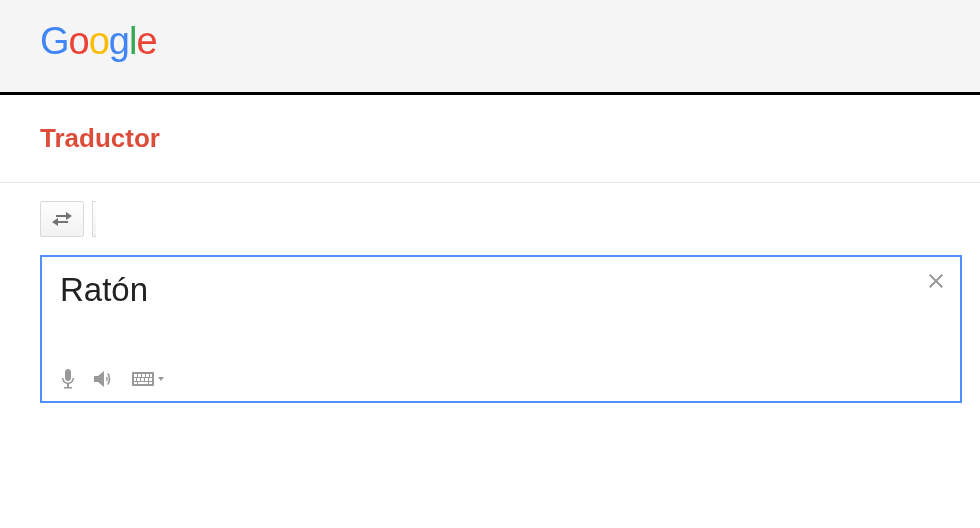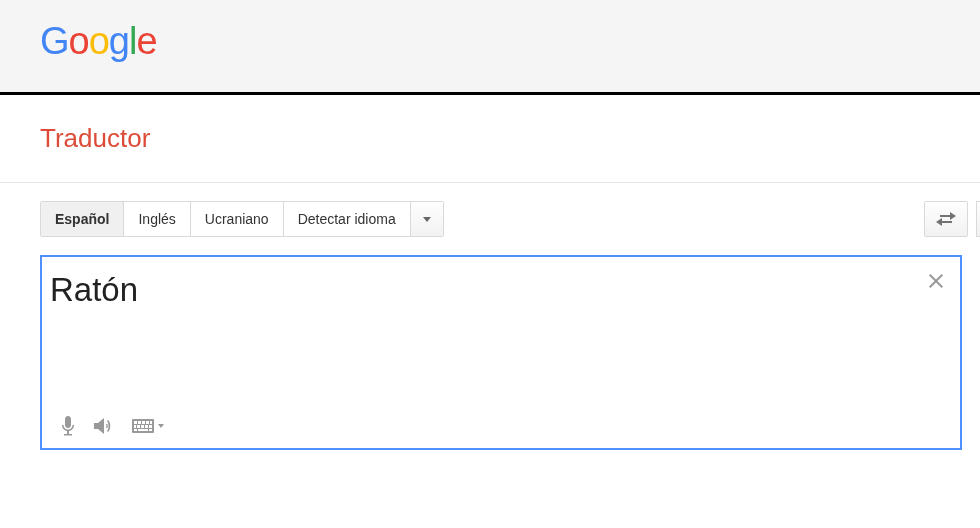--- a/index.html
+++ b/index.html
@@ -26,21 +26,21 @@
     .g-yellow { color: #FBBC05; }
     .g-green { color: #34A853; }
     
     .title-bar {
       padding: 28px 0 28px 40px;
       border-bottom: 1px solid #e5e5e5;
     }
     .title-text {
       font-size: 26px;
       color: #dd4b39;
-      font-weight: 400;
+      font-weight: 700;
     }
     
     .toolbar {
       display: flex;
       justify-content: space-between;
       align-items: center;
       padding: 18px 0 0 40px;
     }
     .lang-tabs {
       display: flex;
@@ -102,23 +102,23 @@
       border: 1px solid #d9d9d9;
       border-right: none;
     }
     
     .input-area {
       margin: 18px 0 0 40px;
       position: relative;
     }
     .input-box {
       width: 922px;
-      height: 195px;
+      height: 148px;
       border: 2px solid #4d90fe;
-      padding: 14px 48px 0 8px;
+      padding: 14px 48px 0 18px;
       position: relative;
     }
     .input-text {
       font-size: 33px;
       color: #222;
       border: none;
       outline: none;
       width: 100%;
       font-family: Arial, sans-serif;
       resize: none;
@@ -165,29 +165,20 @@
   <div class="google-logo">
     <span class="g-blue">G</span><span class="g-red">o</span><span class="g-yellow">o</span><span class="g-blue">g</span><span class="g-green">l</span><span class="g-red">e</span>
   </div>
 </div>
 
 <div class="title-bar">
   <span class="title-text">Traductor</span>
 </div>
 
 <div class="toolbar">
-  <div class="lang-tabs">
-    <div class="lang-tab active">Español</div>
-    <div class="lang-tab">Inglés</div>
-    <div class="lang-tab">Ucraniano</div>
-    <div class="lang-tab">Detectar idioma</div>
-    <div class="lang-tab dropdown-btn">
-      <div class="caret-down"></div>
-    </div>
-  </div>
   <div class="swap-area">
     <div class="swap-btn">
       <svg class="swap-svg" width="20" height="14" viewBox="0 0 20 14">
         <path d="M4 3 L14 3 L14 0 L20 4 L14 8 L14 5 L4 5 Z M16 11 L6 11 L6 14 L0 10 L6 6 L6 9 L16 9 Z"></path>
       </svg>
     </div>
     <div class="cutoff-btn"></div>
   </div>
 </div>
 

